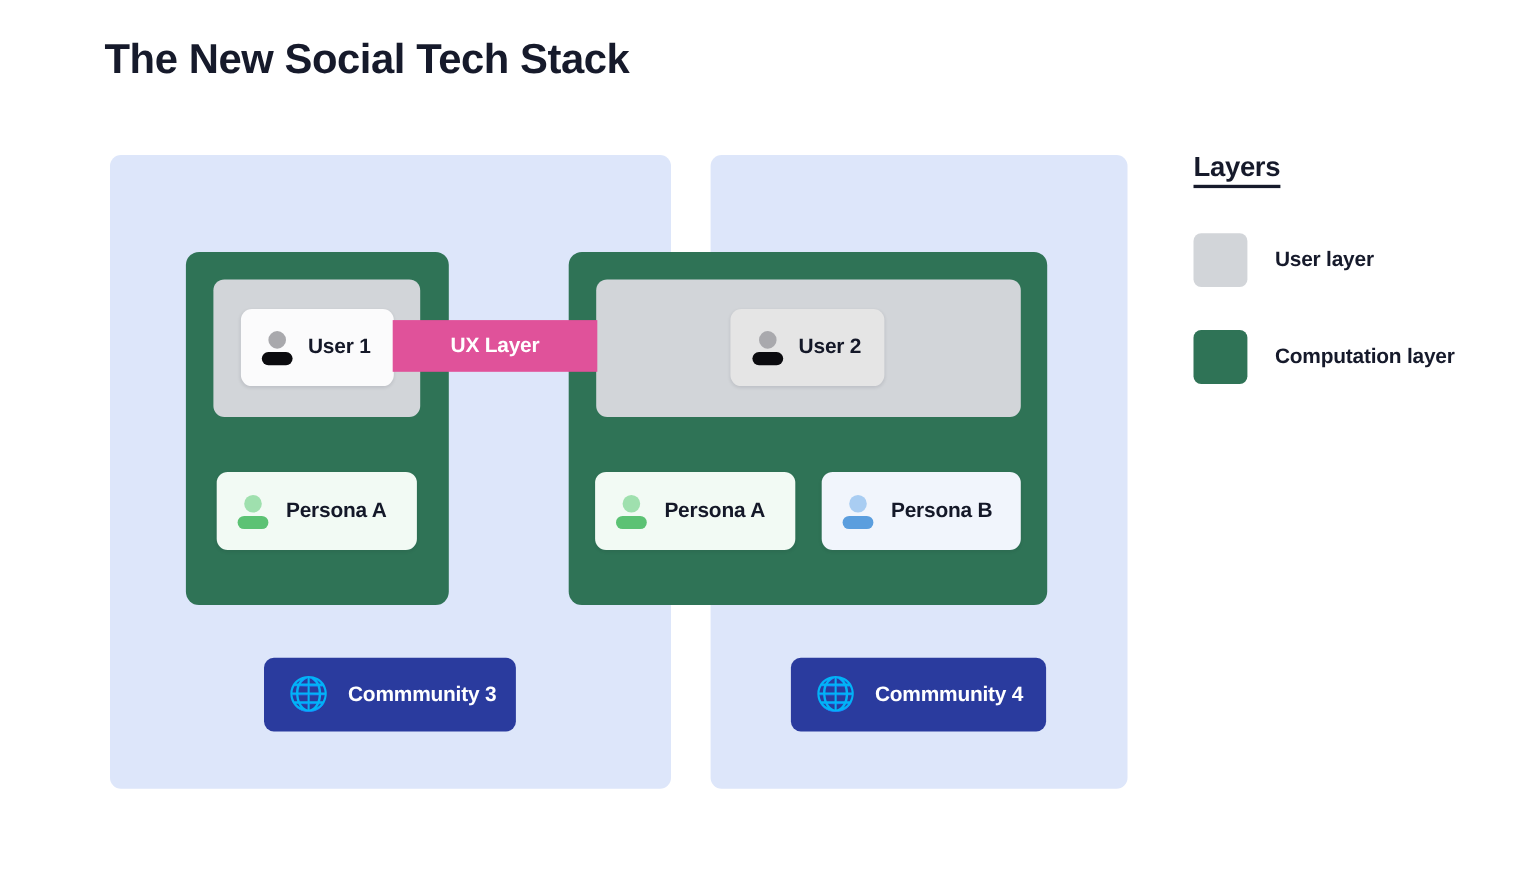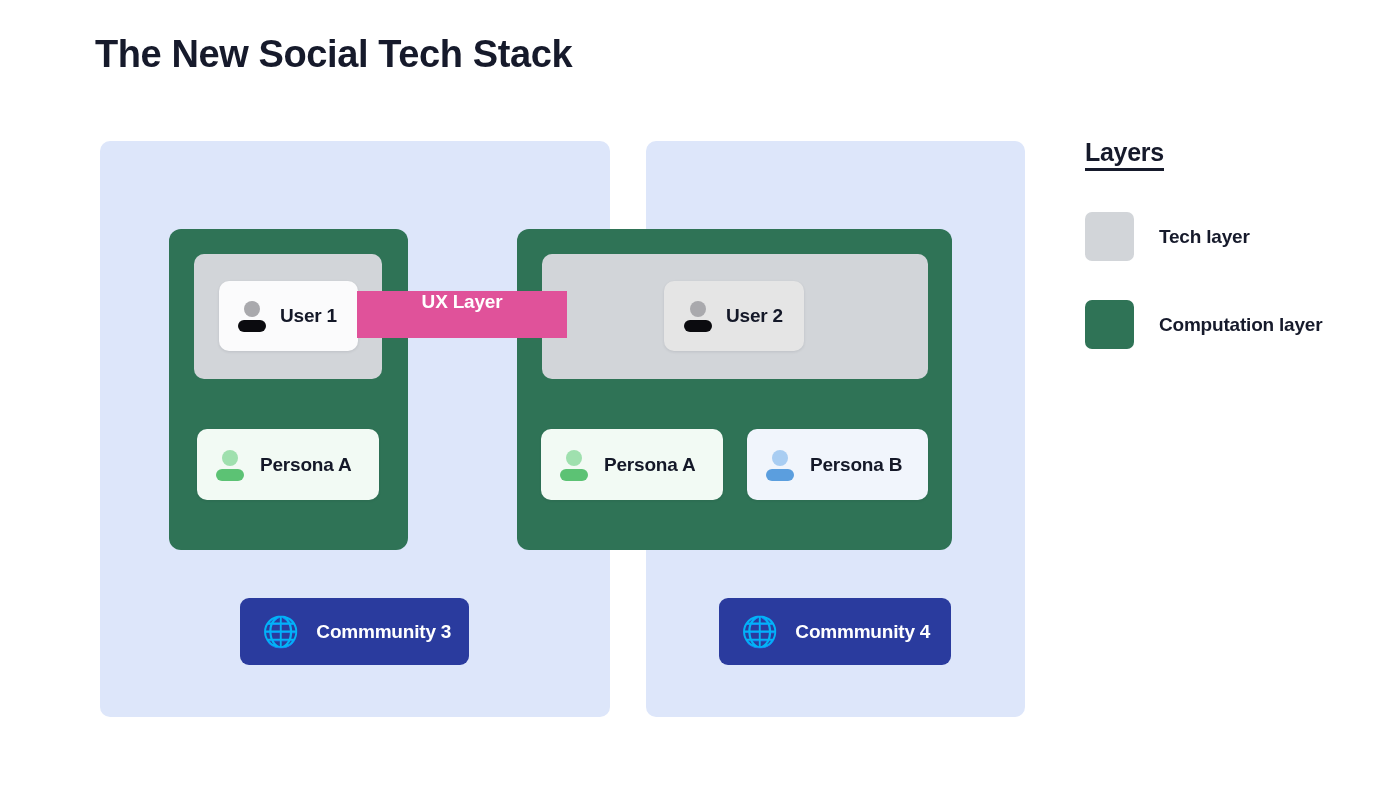--- a/index.html
+++ b/index.html
@@ -138,24 +138,25 @@
   .person-icon.green .head { background: #9fe0ae; }
   .person-icon.green .body { background: #5cc274; }
   .person-icon.blue  .head { background: #a9cdf2; }
   .person-icon.blue  .body { background: #5b9ede; }
 
   
   .ux-layer-bar {
     position: absolute;
     left: 357px;
     top: 291px;
-    width: 210px;
+    width: 186px;
     height: 47px;
     background: #e0529a;
     display: flex;
+    align-items: center;
     justify-content: center;
   }
   .ux-layer-bar .ux-label {
     color: #ffffff;
     font-size: 19px;
     font-weight: bold;
     letter-spacing: -0.2px;
     white-space: nowrap;
   }
 
@@ -288,20 +289,20 @@
 
 <div class="ux-layer-bar">
   <span class="ux-label">UX Layer</span>
 </div>
 
 <div class="legend">
   <span class="legend-title">Layers</span>
 
   <div class="legend-row r1">
     <span class="legend-swatch" style="background:#d2d5d9"></span>
-    <span class="legend-label">Tech layer</span>
+    <span class="legend-label">User layer</span>
   </div>
 
   <div class="legend-row r2">
     <span class="legend-swatch" style="background:#2f7356"></span>
     <span class="legend-label">Computation layer</span>
   </div>
 </div>
 
 </body></html>

